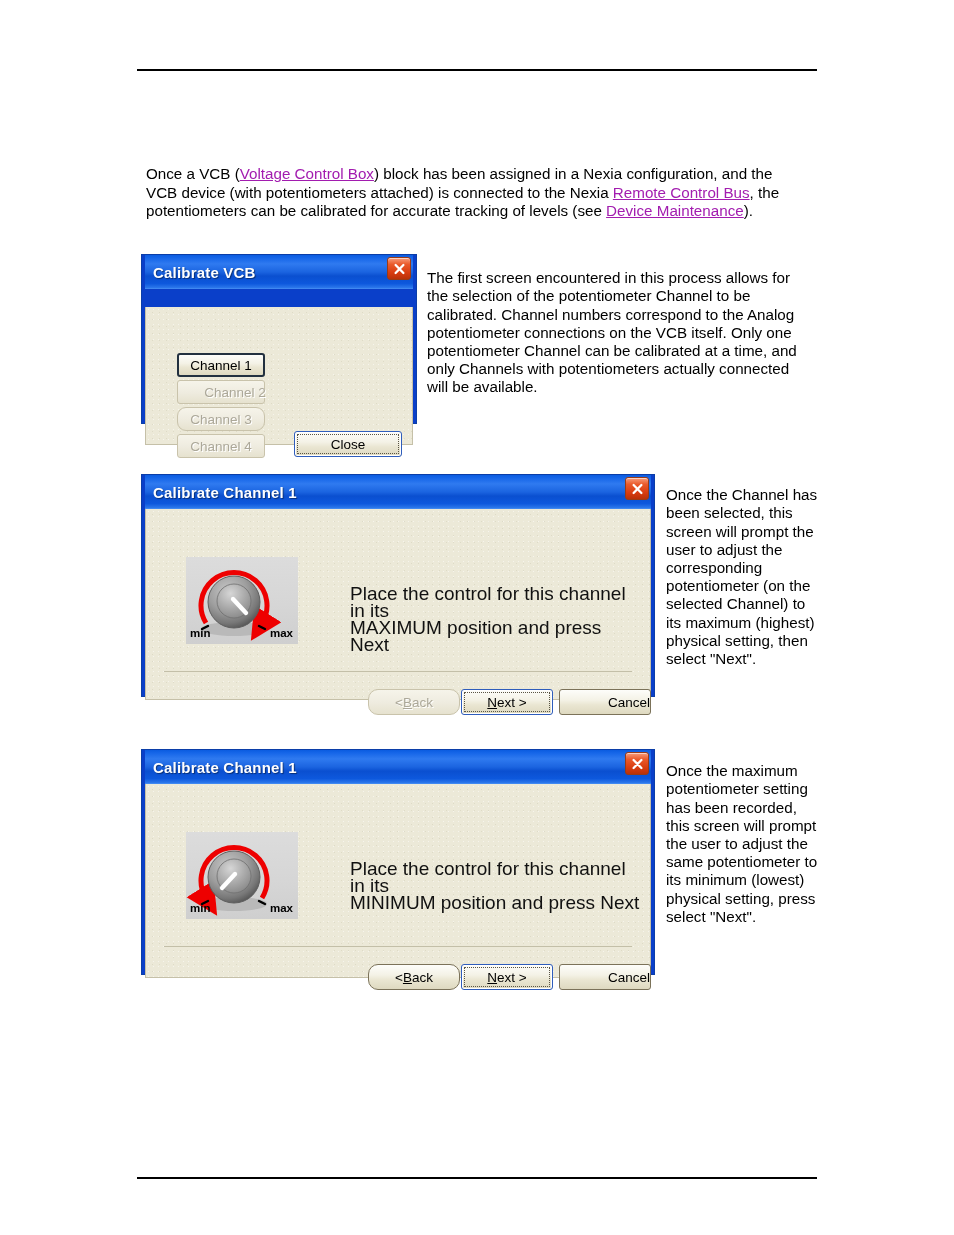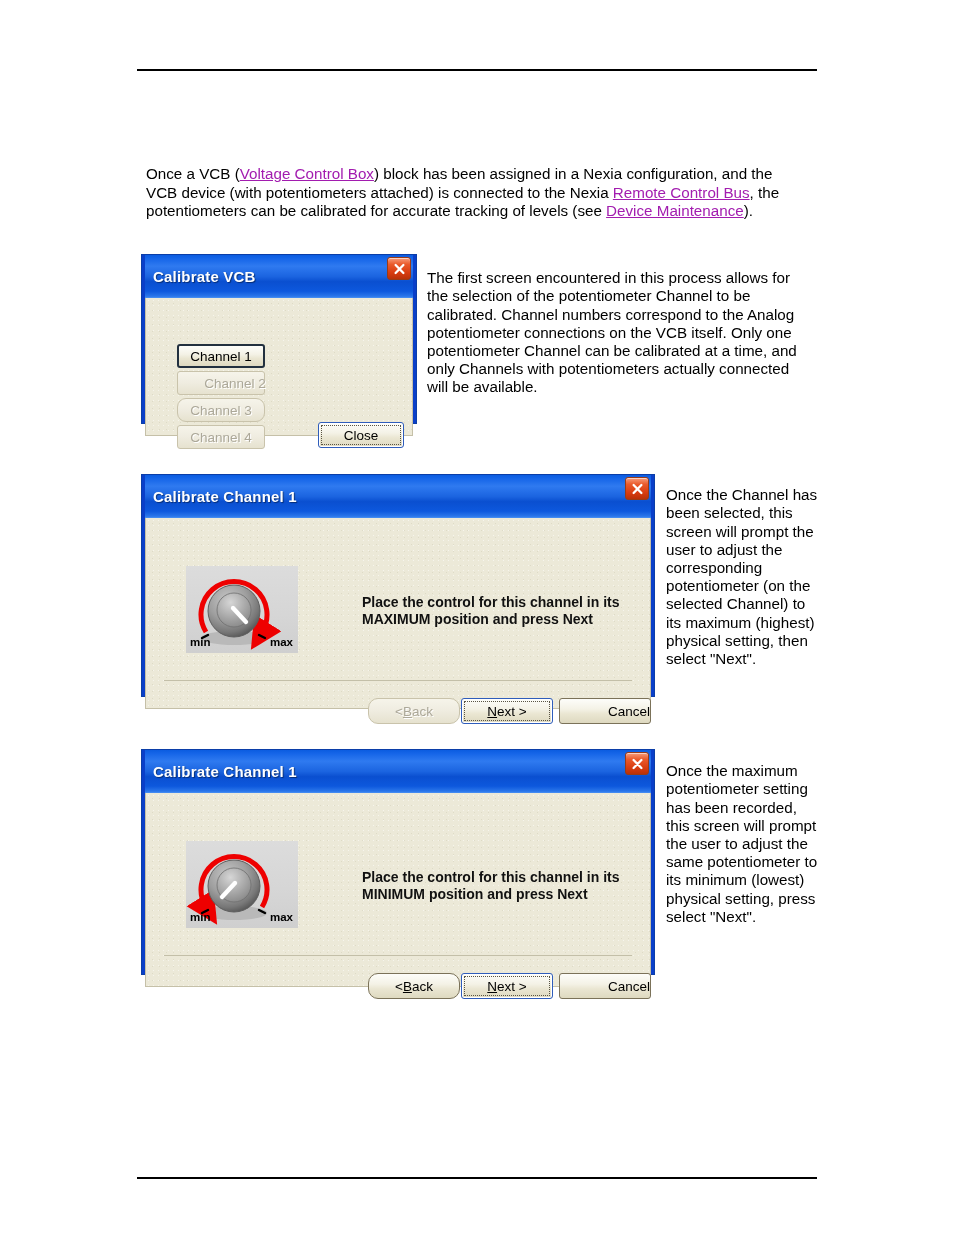--- a/index.html
+++ b/index.html
@@ -46,21 +46,21 @@
   .xp-dialog {
     position: absolute;
     background: #0a3fc9;
     border: 1px solid #0b3ea8;
     box-sizing: border-box;
     padding: 3px;
     padding-top: 0;
     box-shadow: 0 0 0 0 transparent;
   }
   .xp-titlebar {
-    height: 43px;
+    height: 34px;
     position: relative;
     background: linear-gradient(to bottom,
         #0b5ce0 0%,
         #1565e8 8%,
         #2f7af0 26%,
         #1b64e0 50%,
         #0a4fd0 62%,
         #0d58dd 84%,
         #2a76ea 96%,
         #4b92f4 100%);
@@ -142,37 +142,37 @@
     pointer-events: none;
   }
   .xp-btn.dark-focus {
     border: 2px solid #22303f;
     border-radius: 3px;
   }
   .ul { text-decoration: underline; }
 
   
   #dlg-vcb { left: 141px; top: 254px; width: 276px; height: 170px; }
-  #dlg-vcb .xp-body { padding: 0; }
+  #dlg-vcb .xp-body { padding: 0; margin-top: 18px; }
   .chan-btn {
     position: absolute;
     left: 31px;
     width: 88px;
     height: 24px;
     font-size: 13.5px;
   }
   #chan-1 { top: 46px; }
   #chan-2 { top: 73px; padding-left: 28px; }
   #chan-3 { top: 100px; border-radius: 9px; }
   #chan-4 { top: 127px; }
   #btn-close {
     position: absolute;
-    left: 172px;
+    left: 148px;
     top: 124px;
-    width: 86px;
+    width: 108px;
     height: 26px;
   }
 
   
   .wiz { left: 141px; width: 514px; }
   #dlg-max { top: 474px; height: 223px; }
   #dlg-min { top: 749px; height: 226px; }
 
   .wiz-knob {
     position: absolute;
@@ -180,27 +180,26 @@
     top: 48px;
     width: 112px;
     height: 87px;
     background: linear-gradient(to bottom, #dcdcdc 0%, #d6d6d6 55%, #cfcfcf 100%);
     overflow: hidden;
   }
   .wiz-knob svg { position: absolute; left: 0; top: 0; }
 
   .wiz-text {
     position: absolute;
-    left: 216px;
+    left: 204px;
     top: 76px;
     width: 290px;
-    font-size: 14px;
+    font-size: 19px;
     line-height: 17px;
     color: #111;
-    font-weight: bold;
   }
   .wiz-sep {
     position: absolute;
     left: 18px;
     right: 18px;
     top: 162px;
     height: 1px;
     background: #c3bfa8;
   }
   .wiz-btnrow {

